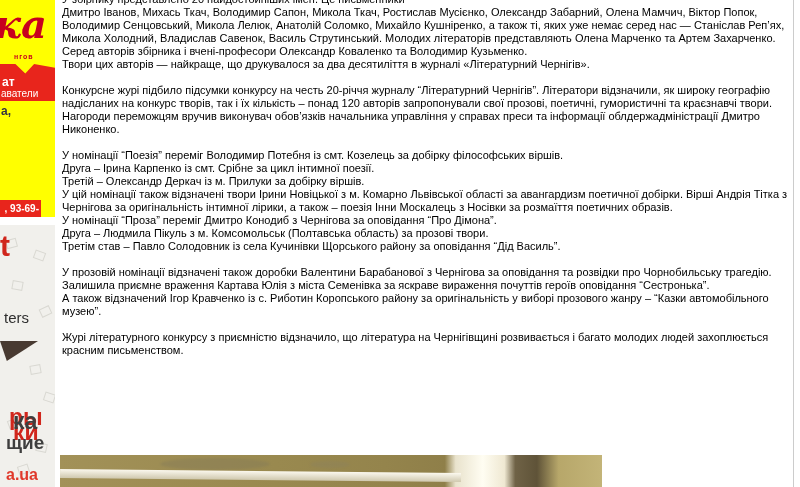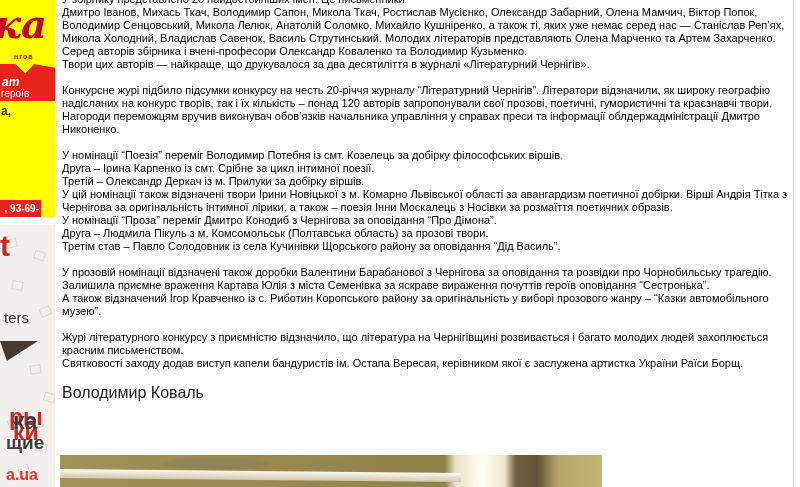--- a/index.html
+++ b/index.html
@@ -14,21 +14,21 @@
   .logo-script{
     position:absolute;left:-6px;top:2px;width:70px;
     font-family:"DejaVu Serif","Liberation Serif",serif;
     font-style:italic;font-weight:bold;font-size:40px;line-height:44px;color:#c8001e;
   }
   .logo-sub{position:absolute;left:14px;top:53px;font-size:7px;font-weight:bold;color:#c8001e;letter-spacing:1px;}
   .ribbon{
     position:absolute;left:0;top:64px;width:55px;height:37px;background:#e8251c;
     clip-path:polygon(0 0,28% 0,46% 26%,62% 0,100% 10%,100% 100%,0 100%);
   }
-  .ribbon-l1{position:absolute;left:2px;top:11px;color:#fff;font-weight:bold;font-size:12px;font-style:italic;}
+  .ribbon-l1{position:absolute;left:2px;top:11px;color:#fff;font-weight:bold;font-size:12px;}
   .ribbon-l2{position:absolute;left:1px;top:24px;color:#fff;font-size:10px;}
   .mid-frag{position:absolute;left:1px;top:104px;color:#33333f;font-weight:bold;font-size:12px;}
   .phone-strip{
     position:absolute;left:0;top:200px;width:41px;height:17px;background:#e8251c;
     color:#fff;font-weight:bold;font-size:10px;line-height:17px;text-align:right;padding-right:2px;box-sizing:border-box;
   }
   .banner-bottom{position:absolute;left:0;top:225px;width:55px;height:262px;background:#f1f0ec;overflow:hidden;}
   .pattern-sq{position:absolute;width:9px;height:7px;border:1px solid #d9d8d2;background:transparent;}
   .frag{position:absolute;white-space:nowrap;}
   .frag-t{left:0px;top:4px;font-size:30px;font-weight:bold;color:#d0261c;}
@@ -70,21 +70,21 @@
 </head>
 <body>
 
 <div class="sidebar">
 
   <div class="banner-top">
     <div class="logo-script">ка</div>
     <div class="logo-sub">нгов</div>
     <div class="ribbon">
       <div class="ribbon-l1">ат</div>
-      <div class="ribbon-l2">героїв</div>
+      <div class="ribbon-l2">аватели</div>
     </div>
     <div class="mid-frag">а,</div>
     <div class="phone-strip">, 93-69-83</div>
   </div>
 
   <div class="banner-bottom">
     <div id="banner-pattern">
         <div class="pattern-sq" style="left: 6px; top: 14px; transform: rotate(-15deg);"></div>
         <div class="pattern-sq" style="left: 34px; top: 26px; transform: rotate(20deg);"></div>
         <div class="pattern-sq" style="left: 12px; top: 56px; transform: rotate(10deg);"></div>
@@ -109,22 +109,21 @@
 </div>
 
 <div class="right-border"></div>
 
 <div class="content">
   <div class="article" id="article-body">
       <div class="para"><span>У збірнику представлено 20 найдостойніших імен. Це письменники</span><br><b>Дмитро Іванов, Михась Ткач, Володимир Сапон, Микола Ткач, Ростислав Мусієнко, Олександр Забарний, Олена Мамчич, Віктор Попок, Володимир Сенцовський, Микола Лелюк, Анатолій Соломко, Михайло Кушніренко</b><span>, а також ті, яких уже немає серед нас — </span><b>Станіслав Реп’ях, Микола Холодний, Владислав Савенок, Василь Струтинський.</b><span> Молодих літераторів представляють Олена Марченко та Артем Захарченко. Серед авторів збірника і вчені-професори Олександр Коваленко та Володимир Кузьменко.</span><br><span>Твори цих авторів — найкраще, що друкувалося за два десятиліття в журналі «Літературний Чернігів».</span></div>
       <div class="para"><span>Конкурсне журі підбило підсумки конкурсу на честь 20-річчя журналу “Літературний Чернігів”. Літератори відзначили, як широку географію надісланих на конкурс творів, так і їх кількість – понад 120 авторів запропонували свої прозові, поетичні, гумористичні та краєзнавчі твори. Нагороди переможцям вручив виконувач обов’язків </span><b>начальника управління у справах преси та інформації облдержадміністрації Дмитро Никоненко.</b></div>
       <div class="para"><span>У номінації “Поезія” переміг </span><b>Володимир Потебня</b><span> із смт. Козелець за добірку філософських віршів.</span><br><span>Друга – </span><b>Ірина Карпенко</b><span> із смт. Срібне за цикл інтимної поезії.</span><br><span>Третій – </span><b>Олександр Деркач</b><span> із м. Прилуки за добірку віршів.</span><br><span>У цій номінації також відзначені твори </span><b>Ірини Новіцької</b><span> з м. Комарно Львівської області за авангардизм поетичної добірки. Вірші </span><b>Андрія Тітка</b><span> з Чернігова за оригінальність інтимної лірики, а також – поезія Інни Москалець з Носівки за розмаїття поетичних образів.</span><br><span>У номінації “Проза” переміг </span><b>Дмитро Конодиб</b><span> з Чернігова за оповідання “Про Дімона”.</span><br><span>Друга – </span><b>Людмила Пікуль</b><span> з м. Комсомольськ (Полтавська область) за прозові твори.</span><br><span>Третім став – </span><b>Павло Солодовник</b><span> із села Кучинівки Щорського району за оповідання “Дід Василь”.</span></div>
       <div class="para"><span>У прозовій номінації відзначені також доробки </span><b>Валентини Барабанової</b><span> з Чернігова за оповідання та розвідки про Чорнобильську трагедію.</span><br><span>Залишила приємне враження </span><b>Картава Юлія</b><span> з міста Семенівка за яскраве вираження почуттів героїв оповідання “Сестронька”.</span><br><span>А також відзначений </span><b>Ігор Кравченко</b><span> із с. Риботин Коропського району за оригінальність у виборі прозового жанру – “Казки автомобільного музею”.</span></div>
-      <div class="para"><span>Журі літературного конкурсу з приємністю відзначило, що література на Чернігівщині розвивається і багато молодих людей захоплюється красним письменством.</span><br><span>Святковості заходу додав виступ капели бандуристів ім. Остапа Вересая, керівником якої є заслужена артистка України Раїси Борщ.</span></div>
+      <div class="para"><span>Журі літературного конкурсу з приємністю відзначило, що література на Чернігівщині розвивається і багато молодих людей захоплюється красним письменством.</span><br></div>
     </div>
-  <div class="signature">Володимир Коваль</div>
 </div>
 
 <div class="photo">
   <div class="ornament"></div>
   <div class="ornament2"></div>
   <div class="cornice"></div>
 </div>
 
 </body></html>

